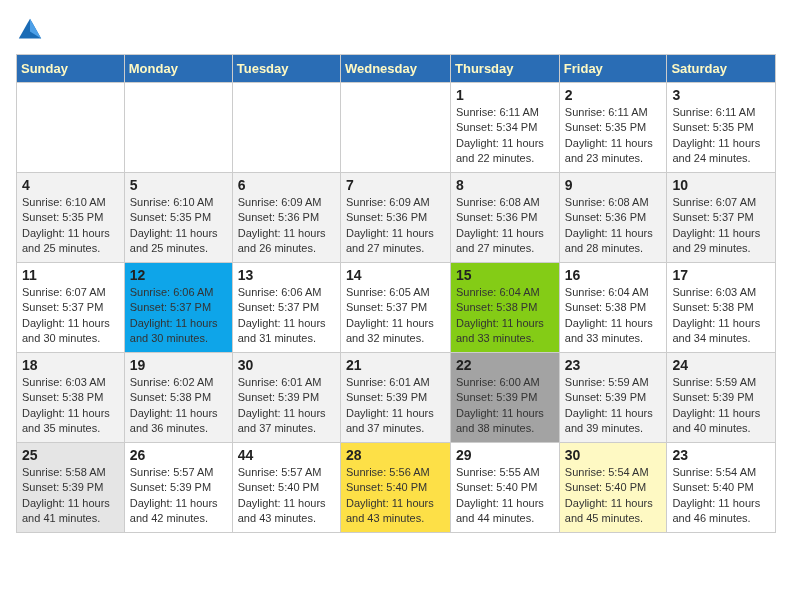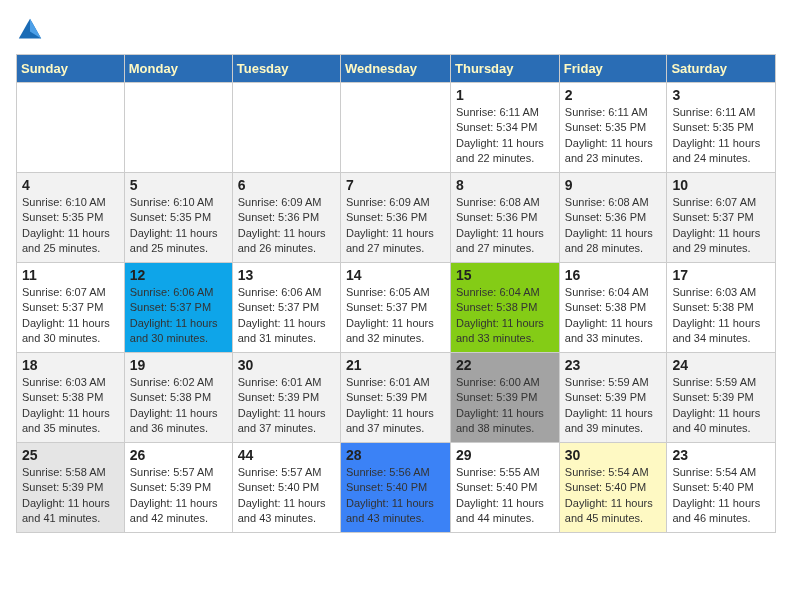--- a/index.html
+++ b/index.html
@@ -339,21 +339,21 @@
           </div>
         </td>
         <td style="background: rgb(255, 255, 255);">
           <span class="day-num">44</span>
           <div class="cell-content">
             <div>Sunrise: 5:57 AM</div>
             <div>Sunset: 5:40 PM</div>
             <div>Daylight: 11 hours and 43 minutes.</div>
           </div>
         </td>
-        <td style="background: #3b82f6;">
+        <td style="background: #fde047;">
           <span class="day-num">28</span>
           <div class="cell-content">
             <div>Sunrise: 5:56 AM</div>
             <div>Sunset: 5:40 PM</div>
             <div>Daylight: 11 hours and 43 minutes.</div>
           </div>
         </td>
         <td style="background: rgb(255, 255, 255);">
           <span class="day-num">29</span>
           <div class="cell-content">

